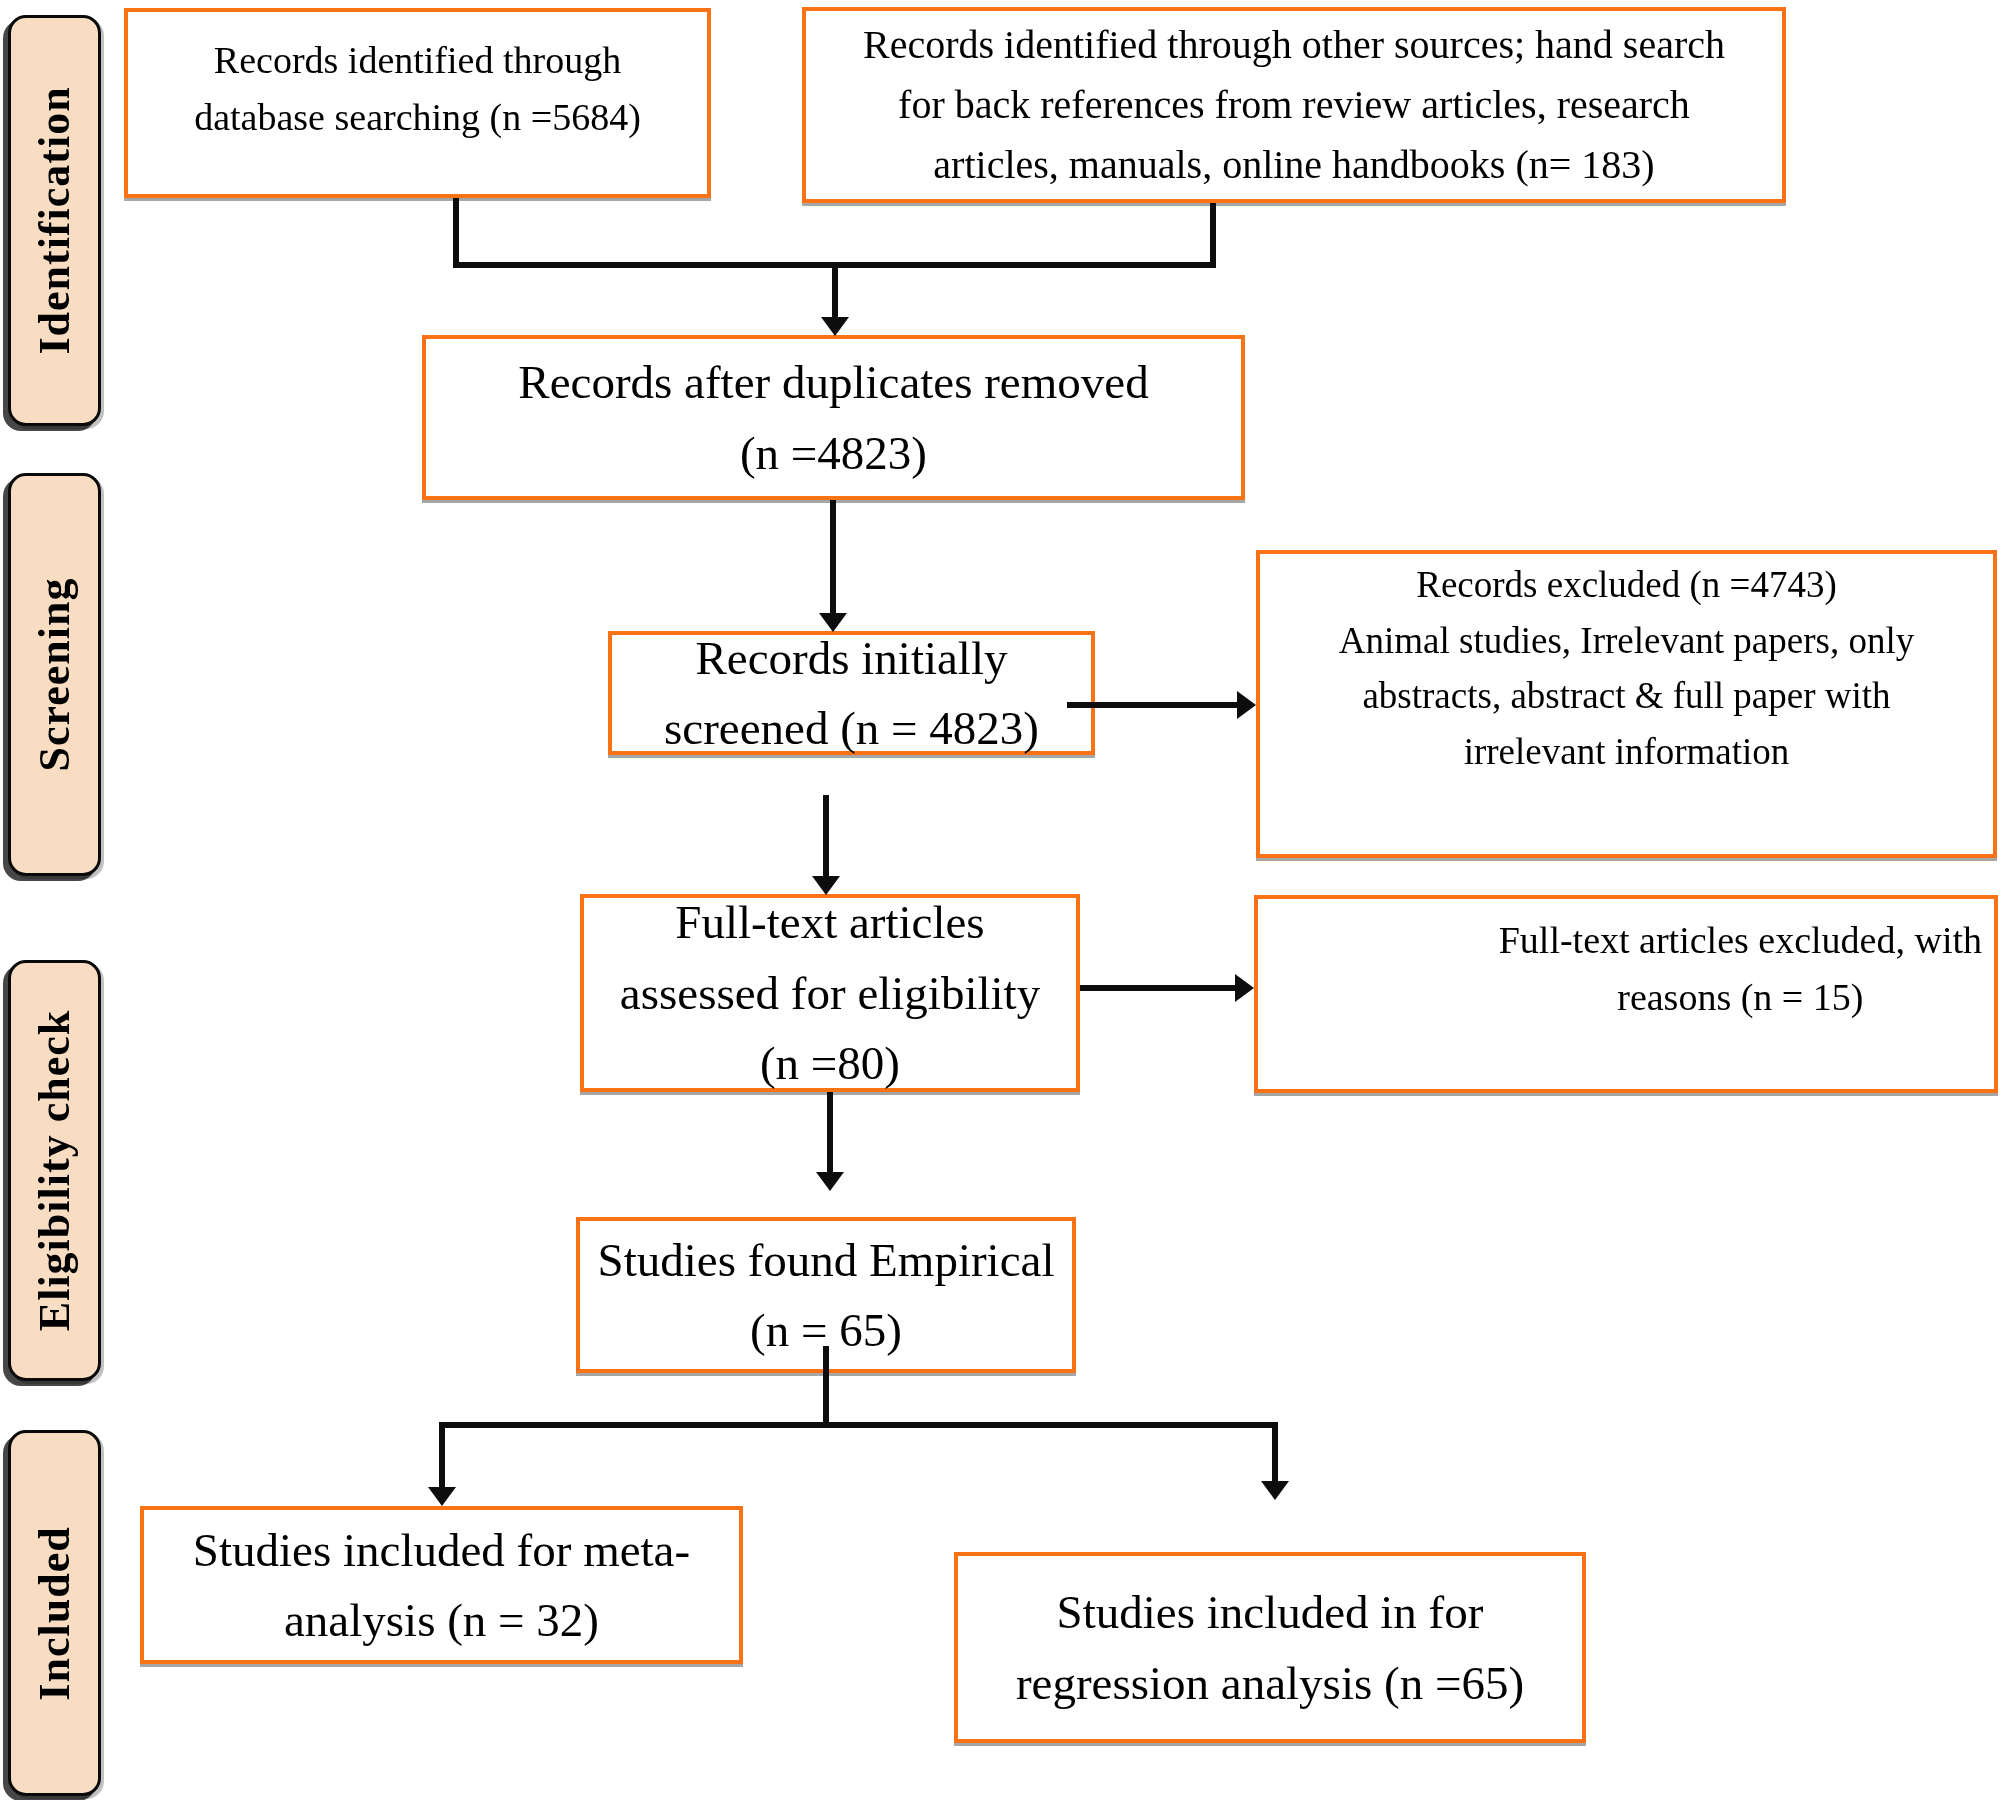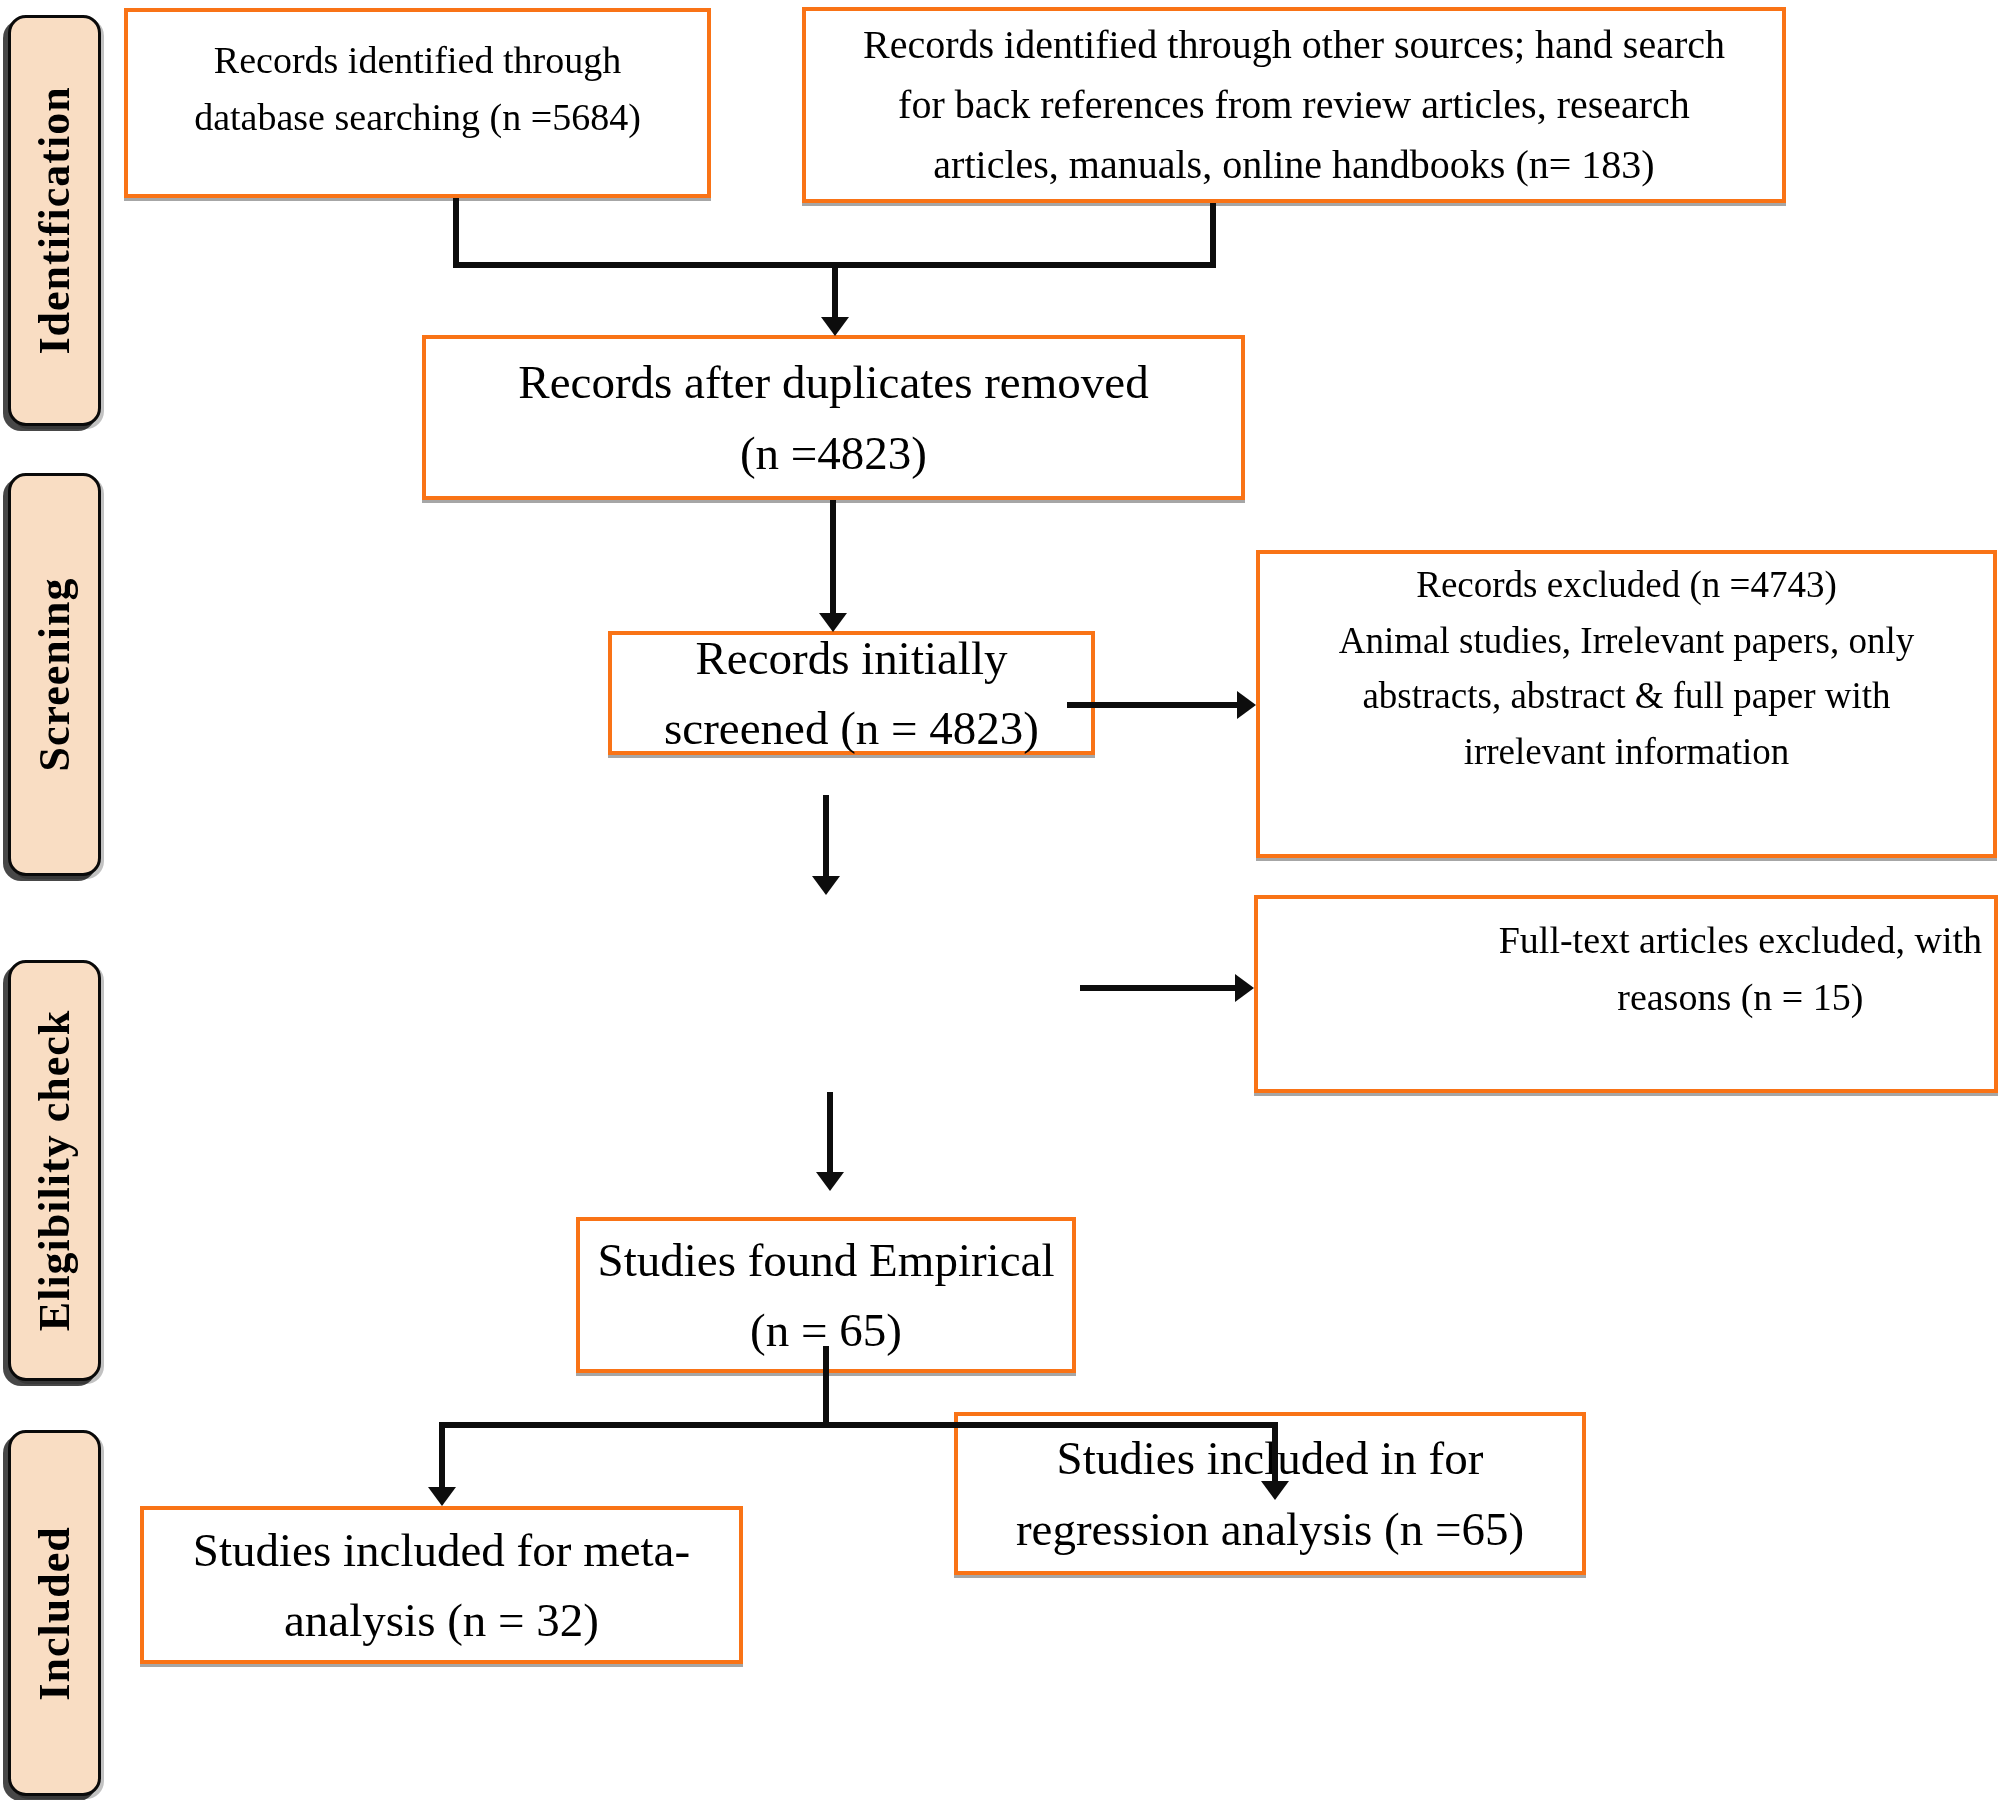--- a/index.html
+++ b/index.html
@@ -119,37 +119,42 @@
 screened (n = 4823)</span>
   </div>
 
   <div class="fbox f37 up80" style="left:1256px;top:550px;width:741px;height:308px;">
     <span>Records excluded (n =4743)
 Animal studies, Irrelevant papers, only
 abstracts, abstract &amp; full paper with
 irrelevant information</span>
   </div>
 
+  <div class="fbox" style="left:580px;top:894px;width:500px;height:198px;">
+    <span>Full-text articles
+assessed for eligibility
+(n =80)</span>
+  </div>
 
   <div class="fbox f38 up58" style="left:1254px;top:895px;width:744px;height:198px;justify-content:flex-end;">
     <span>Full-text articles excluded, with
 reasons (n = 15)</span>
   </div>
 
   <div class="fbox" style="left:576px;top:1190px;width:500px;height:156px;margin-top:27px;">
     <span>Studies found Empirical
 (n = 65)</span>
   </div>
 
   <div class="fbox" style="left:140px;top:1506px;width:603px;height:158px;">
     <span>Studies included for meta-
 analysis (n = 32)</span>
   </div>
 
-  <div class="fbox" style="left:954px;top:1412px;width:632px;height:163px;">
+  <div class="fbox" style="left:954px;top:1552px;width:632px;height:191px;">
     <span>Studies included in for
 regression analysis (n =65)</span>
   </div>
 
   <div class="line" style="left:453px;top:198px;width:6px;height:64px;"></div>
   <div class="line" style="left:1210px;top:203px;width:6px;height:59px;"></div>
   <div class="line" style="left:453px;top:262px;width:763px;height:6px;"></div>
   <div class="line" style="left:832px;top:262px;width:6px;height:58px;"></div>
   <div class="arr-down" style="left:821px;top:317px;"></div>
 

